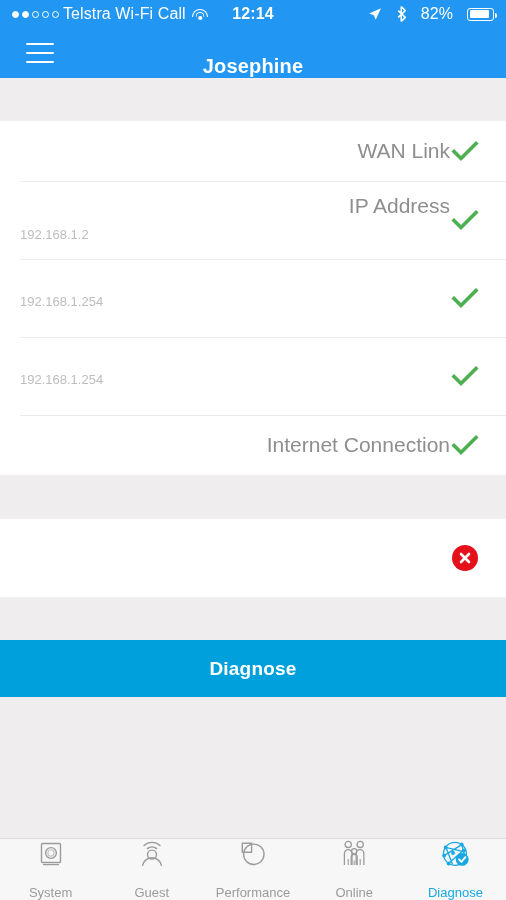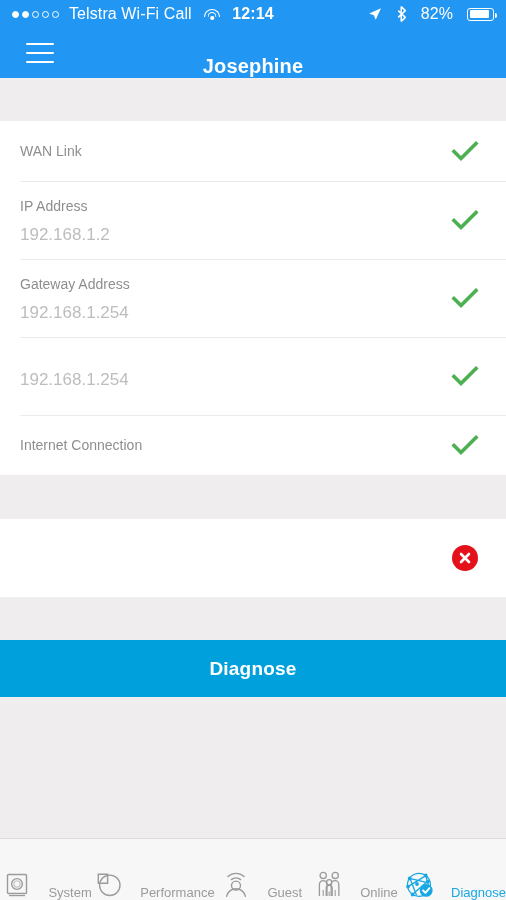--- a/index.html
+++ b/index.html
@@ -11,21 +11,21 @@
     overflow:hidden;
   }
   #app { position:relative; width:506px; height:900px; display:flex; flex-direction:column; }
 
   
   .statusbar {
     height:28px; background:#2196f3; color:#fff;
     display:flex; align-items:center; padding:0 12px;
     font-size:16px; letter-spacing:.1px; flex:0 0 28px;
   }
-  .sb-left { display:flex; align-items:center; gap:10px; }
+  .sb-left { display:flex; align-items:center; gap:4px; }
   .dots { display:flex; align-items:center; gap:3px; }
   .dot { width:7px; height:7px; border-radius:50%; border:1.4px solid #fff; }
   .dot.filled { background:#fff; }
   .carrier { font-size:16px; }
   .wifi-ico { width:17px; height:14px; position:relative; display:inline-block; margin-left:2px; }
   .wifi-ico i { position:absolute; left:50%; transform:translateX(-50%); border:1.6px solid #fff; border-bottom:none;
                 border-radius:50% 50% 0 0 / 100% 100% 0 0; }
   .wifi-ico i.a { width:16px; height:8px; top:2px; }
   .wifi-ico i.b { width:9px;  height:5px; top:5px; }
   .wifi-ico i.c { width:3.5px;height:3.5px;top:9px; background:#fff; border-radius:50%; border:none; }
@@ -52,22 +52,22 @@
   .content { flex:1 1 auto; background:#efedee; overflow:hidden; }
   .gap { background:#efedee; }
   .gap-top { height:43px; }
   .gap-mid { height:44px; }
   .gap-bot { height:43px; }
   .gap-after-btn { height:152px; }
 
   .card { background:#fff; }
   .row { position:relative; display:flex; align-items:center; padding:0 20px; min-height:78px; }
   .row .texts { flex:1 1 auto; display:flex; flex-direction:column; justify-content:center; }
-  .row .title { font-size:14px; color:#8e8e8e; line-height:22px; }
-  .row .sub { font-size:17px; color:#bdbdbd; line-height:20px; margin-top:8px; }
+  .row .title { font-size:21px; color:#8e8e8e; line-height:22px;text-align:right; }
+  .row .sub { font-size:13px; color:#bdbdbd; line-height:20px; margin-top:8px; }
   .row + .row::before {
     content:""; position:absolute; left:20px; right:0; top:0; height:1px; background:#eceaea;
   }
   .row.single { min-height:60px; }
   .row.tall { min-height:78px; }
 
   
   .check {
     width:30px; height:30px; position:relative; flex:0 0 30px; margin-right:6px;
   }
@@ -82,21 +82,21 @@
   .primary-btn {
     height:57px; background:#00a0dc; display:flex; align-items:center; justify-content:center;
     color:#fff; font-size:19px; font-weight:bold; cursor:pointer; letter-spacing:.2px;
   }
 
   
   .tabbar {
     flex:0 0 62px; height:62px; background:#f7f7f7; border-top:1px solid #dcdcdc;
     display:flex; align-items:stretch;
   }
-  .tab { flex:1 1 0; display:flex; align-items:flex-end; justify-content:center; gap:16px; cursor:pointer; }
+  .tab { flex:1 1 0; display:flex; flex-direction:column; align-items:center; justify-content:center; gap:16px; cursor:pointer; }
   .tab .ico { height:30px; display:flex; align-items:flex-end; justify-content:center; }
   .tab .lbl { font-size:13px; color:#9b9b9b; line-height:15px; }
   .tab.active .lbl { color:#17a8e3; }
 </style>
 </head>
 <body>
 
 <div id="app">
 
   <div class="statusbar">
@@ -167,21 +167,20 @@
         </div>
         <div class="check">
           <svg width="30" height="30" viewBox="0 0 30 30">
               <path d="M4 15.5 11 22.5 26 7.5" stroke="#4caf50" stroke-width="3.6" fill="none" stroke-linecap="square"></path>
             </svg>
         </div>
       </div>
 
       <div class="row tall">
         <div class="texts">
-          <div class="title">Gateway Address</div>
           <div class="sub">192.168.1.254</div>
         </div>
         <div class="check">
           <svg width="30" height="30" viewBox="0 0 30 30">
               <path d="M4 15.5 11 22.5 26 7.5" stroke="#4caf50" stroke-width="3.6" fill="none" stroke-linecap="square"></path>
             </svg>
         </div>
       </div>
 
       <div class="row tall">
@@ -239,37 +238,37 @@
           <circle cx="15" cy="14" r="3.1" fill="none" stroke="#c9c9c9" stroke-width="1.3"></circle>
           <line x1="7" y1="25.6" x2="23" y2="25.6" stroke="#9b9b9b" stroke-width="1.2"></line>
         </svg>
       </div>
       <div class="lbl">System</div>
     </div>
 
     <div class="tab">
       <div class="ico">
         <svg width="30" height="30" viewBox="0 0 30 30">
-          <circle cx="15.8" cy="15.3" r="10.2" fill="none" stroke="#9b9b9b" stroke-width="1.4"></circle>
-          <path d="M13.6 13.2 H4.3 V4.2 H13.6 Z" fill="none" stroke="#9b9b9b" stroke-width="1.4"></path>
-        </svg>
-      </div>
-      <div class="lbl">Performance</div>
-    </div>
-
-    <div class="tab">
-      <div class="ico">
-        <svg width="30" height="30" viewBox="0 0 30 30">
           <path d="M7 6.6 A11.5 11.5 0 0 1 23 6.6" fill="none" stroke="#9b9b9b" stroke-width="1.4" stroke-linecap="round"></path>
           <path d="M10.4 9.6 A7 7 0 0 1 19.6 9.6" fill="none" stroke="#9b9b9b" stroke-width="1.4" stroke-linecap="round"></path>
           <circle cx="15" cy="15.6" r="4.5" fill="none" stroke="#9b9b9b" stroke-width="1.4"></circle>
           <path d="M5.6 26.4 A9.6 9.6 0 0 1 24.4 26.4" fill="none" stroke="#9b9b9b" stroke-width="1.4" stroke-linecap="round"></path>
         </svg>
       </div>
       <div class="lbl">Guest</div>
+    </div>
+
+    <div class="tab">
+      <div class="ico">
+        <svg width="30" height="30" viewBox="0 0 30 30">
+          <circle cx="15.8" cy="15.3" r="10.2" fill="none" stroke="#9b9b9b" stroke-width="1.4"></circle>
+          <path d="M13.6 13.2 H4.3 V4.2 H13.6 Z" fill="none" stroke="#9b9b9b" stroke-width="1.4"></path>
+        </svg>
+      </div>
+      <div class="lbl">Performance</div>
     </div>
 
     <div class="tab">
       <div class="ico">
         <svg width="30" height="30" viewBox="0 0 30 30">
           <circle cx="9.2" cy="5.4" r="3.1" fill="none" stroke="#9b9b9b" stroke-width="1.3"></circle>
           <circle cx="21.2" cy="5.4" r="3.1" fill="none" stroke="#9b9b9b" stroke-width="1.3"></circle>
           <circle cx="15.2" cy="12.2" r="2.6" fill="none" stroke="#9b9b9b" stroke-width="1.3"></circle>
           <path d="M5.4 26 V14.4 a3.8 3.8 0 0 1 3.8-3.8 a3.8 3.8 0 0 1 3.8 3.8 V26" fill="none" stroke="#9b9b9b" stroke-width="1.3" stroke-linejoin="round"></path>
           <path d="M17.2 26 V14.4 a3.8 3.8 0 0 1 3.8-3.8 a3.8 3.8 0 0 1 3.8 3.8 L24.9 26" fill="none" stroke="#9b9b9b" stroke-width="1.3" stroke-linejoin="round"></path>

